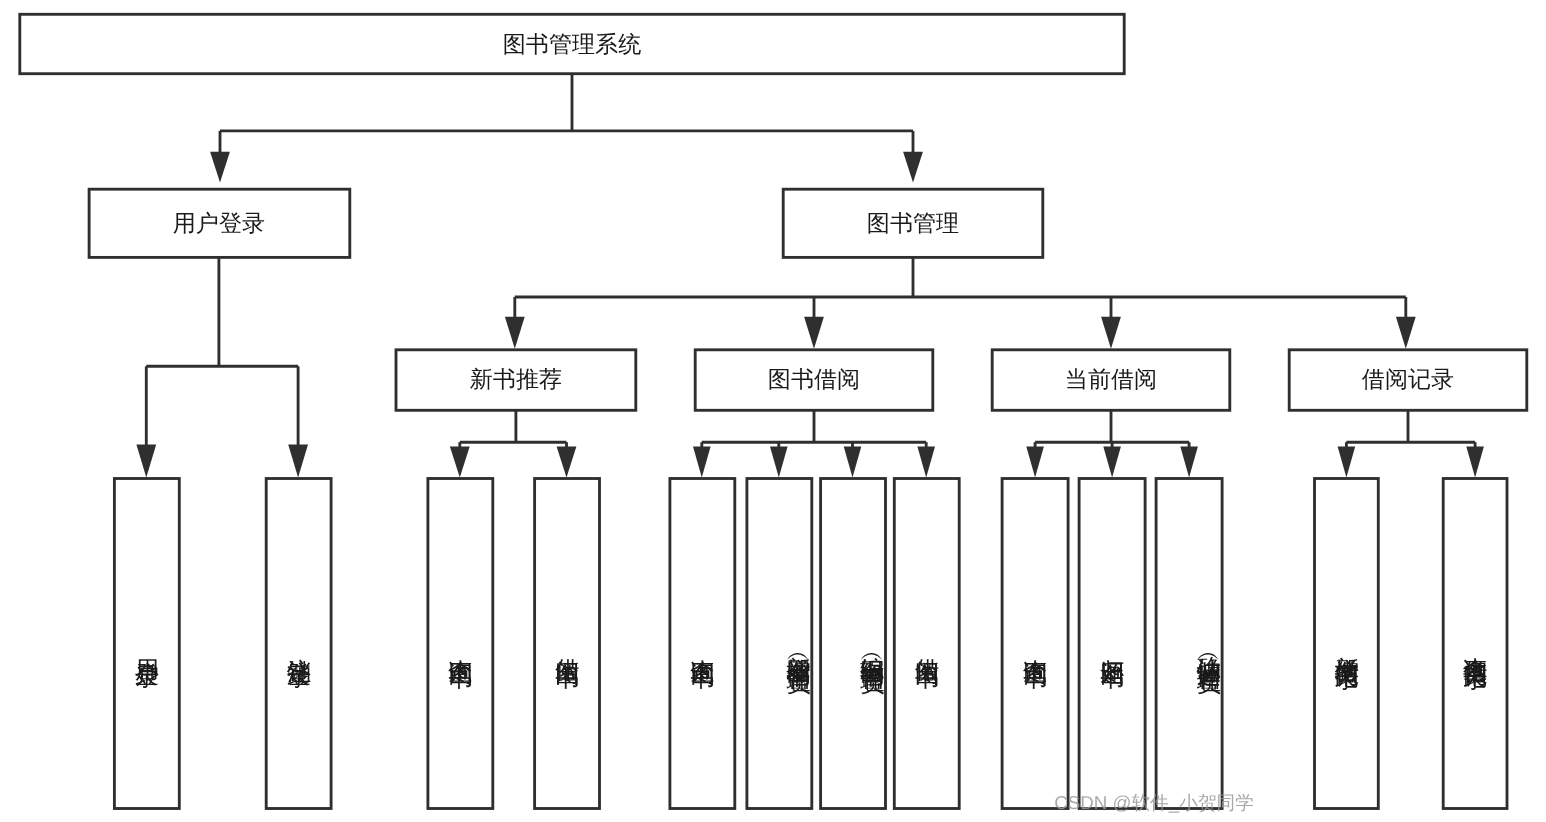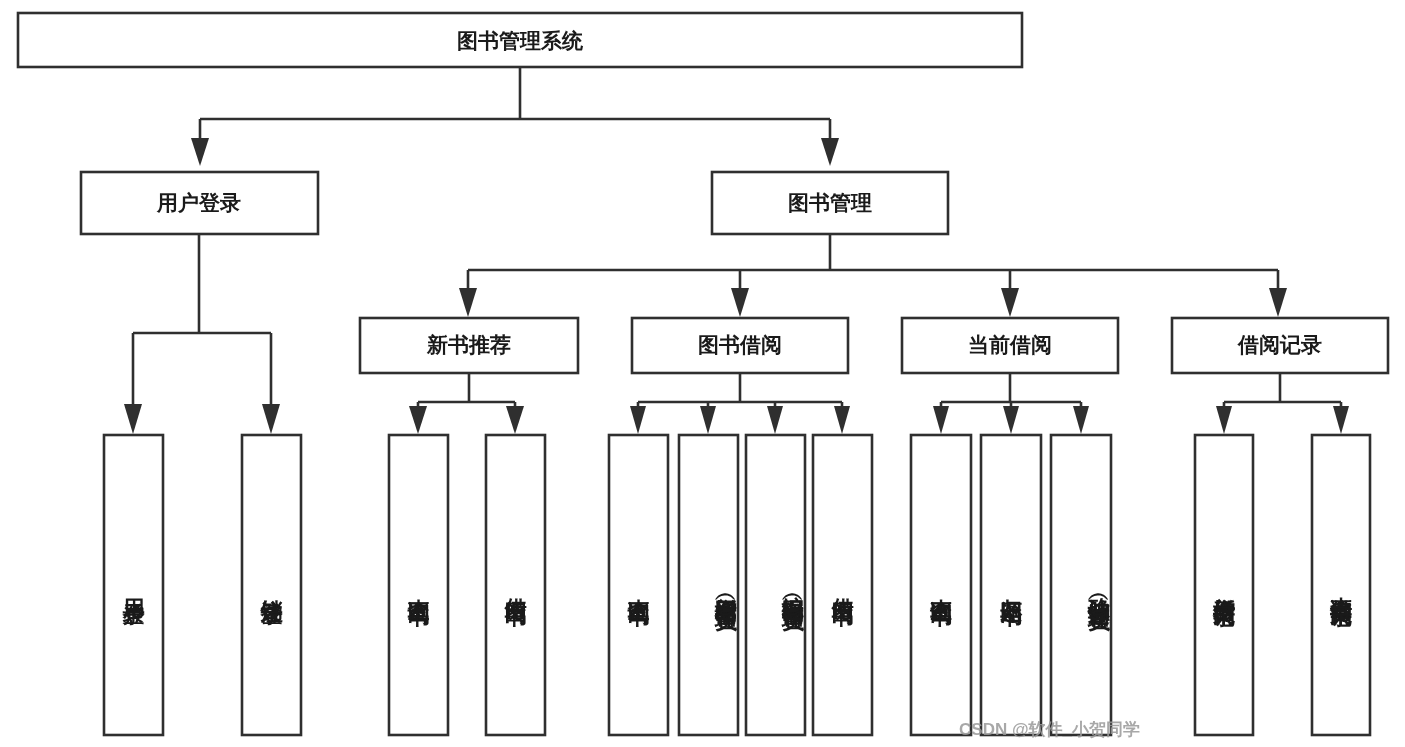--- a/index.html
+++ b/index.html
@@ -11,21 +11,20 @@
     width: 1405px;
     height: 747px;
     font-family: "Liberation Sans", "DejaVu Sans", sans-serif;
     overflow: hidden;
     position: relative;
   }
   #diagram-root {
     position: relative;
     width: 1150px;
     height: 747px;
-    font-weight: bold;
   }
   svg#tree-svg {
     position: absolute;
     left: 0;
     top: 0;
     width: 1405px;
     height: 747px;
     display: block;
   }
   .node-box {

